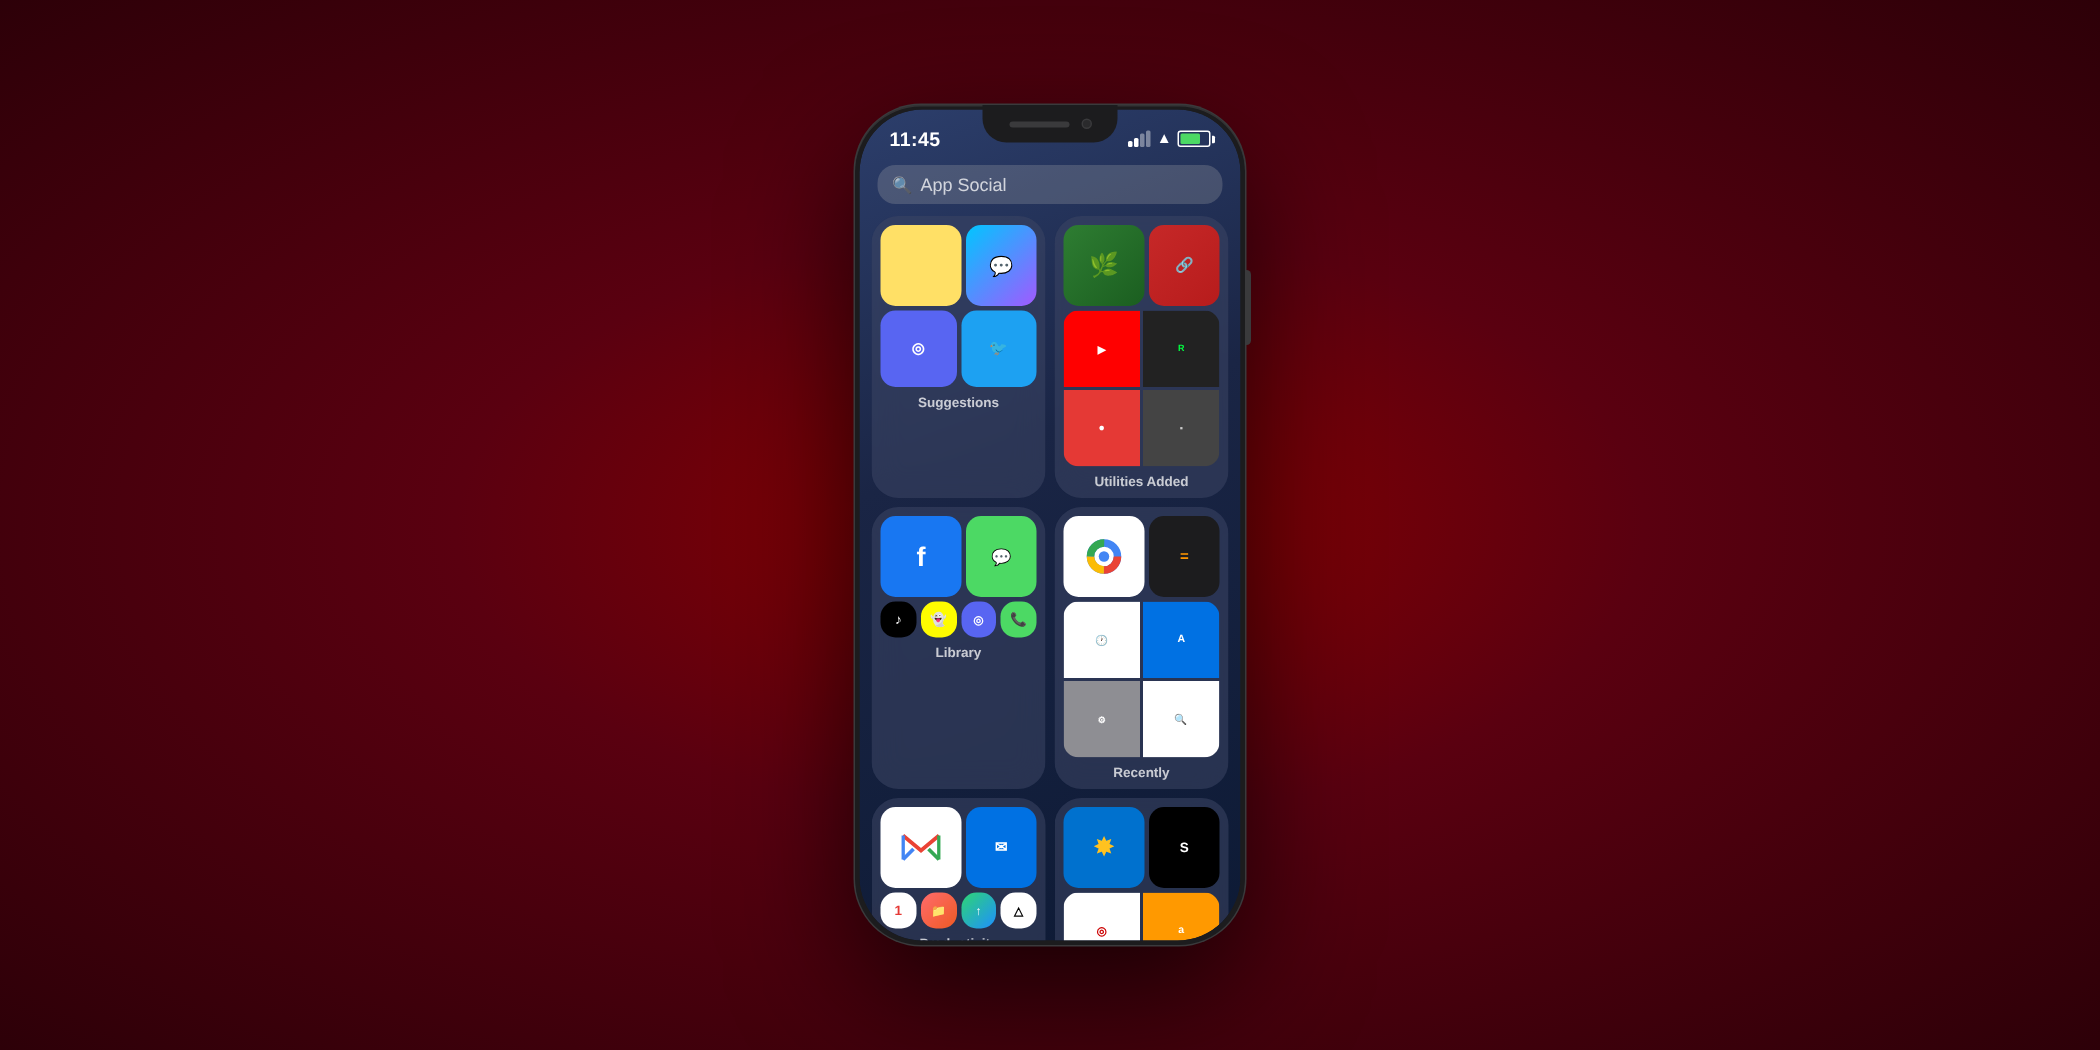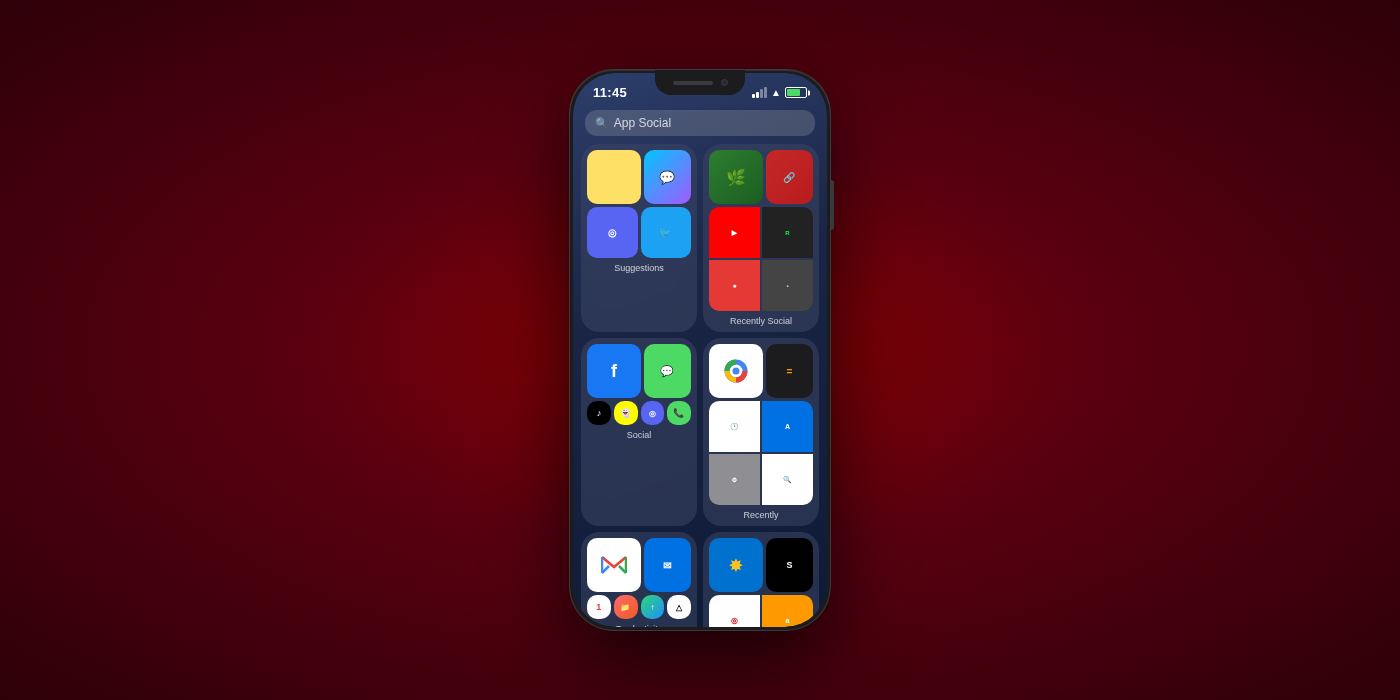--- a/index.html
+++ b/index.html
@@ -234,21 +234,21 @@
     .app-icon.large {
       width: 52%;
       flex: none;
     }
 
     .folder-label {
       font-size: 9px;
       color: rgba(255,255,255,0.75);
       text-align: center;
       margin-top: 2px;
-      font-weight: 400;
+      font-weight: 700;
     }
 
     
     .ic-notes    { background: #ffe066; }
     .ic-messenger{ background: linear-gradient(135deg,#00c6ff,#a259ff); }
     .ic-facebook { background: #1877f2; }
     .ic-messages { background: #4cd964; }
     .ic-tiktok   { background: #000; }
     .ic-snapchat { background: #fffc00; }
     .ic-discord  { background: #5865f2; }
@@ -387,21 +387,21 @@
                   </div>
                   <div class="mini-icon mi-red">
                     <span style="color:white;font-size:7px;">●</span>
                   </div>
                   <div class="mini-icon" style="background:#444;">
                     <span style="color:#ccc;font-size:6px;">▪</span>
                   </div>
                 </div>
               </div>
             </div>
-            <div class="folder-label">Recently Social</div>
+            <div class="folder-label">Utilities Added</div>
           </div>
 
         </div>
 
         <div class="app-row">
 
           <div class="app-folder">
             <div class="folder-top">
               <div class="app-icon large ic-facebook">
                 <span style="color:white;font-size:18px;font-weight:900;">f</span>
@@ -417,21 +417,21 @@
               <div class="app-icon ic-snapchat">
                 <span style="color:black;font-size:9px;">👻</span>
               </div>
               <div class="app-icon ic-discord">
                 <span style="color:white;font-size:8px;">◎</span>
               </div>
               <div class="app-icon ic-phone">
                 <span style="color:white;font-size:9px;">📞</span>
               </div>
             </div>
-            <div class="folder-label">Social</div>
+            <div class="folder-label">Library</div>
           </div>
 
           <div class="app-folder">
             <div class="folder-top">
               <div class="app-icon large" style="background:white;">
 
                 <svg width="26" height="26" viewBox="0 0 26 26">
                   <circle cx="13" cy="13" r="13" fill="white"></circle>
                   <circle cx="13" cy="13" r="9" fill="none" stroke="#4285f4" stroke-width="5"></circle>
                   <circle cx="13" cy="13" r="9" fill="none" stroke="#ea4335" stroke-width="5" stroke-dasharray="14.1 42.4" stroke-dashoffset="0"></circle>

